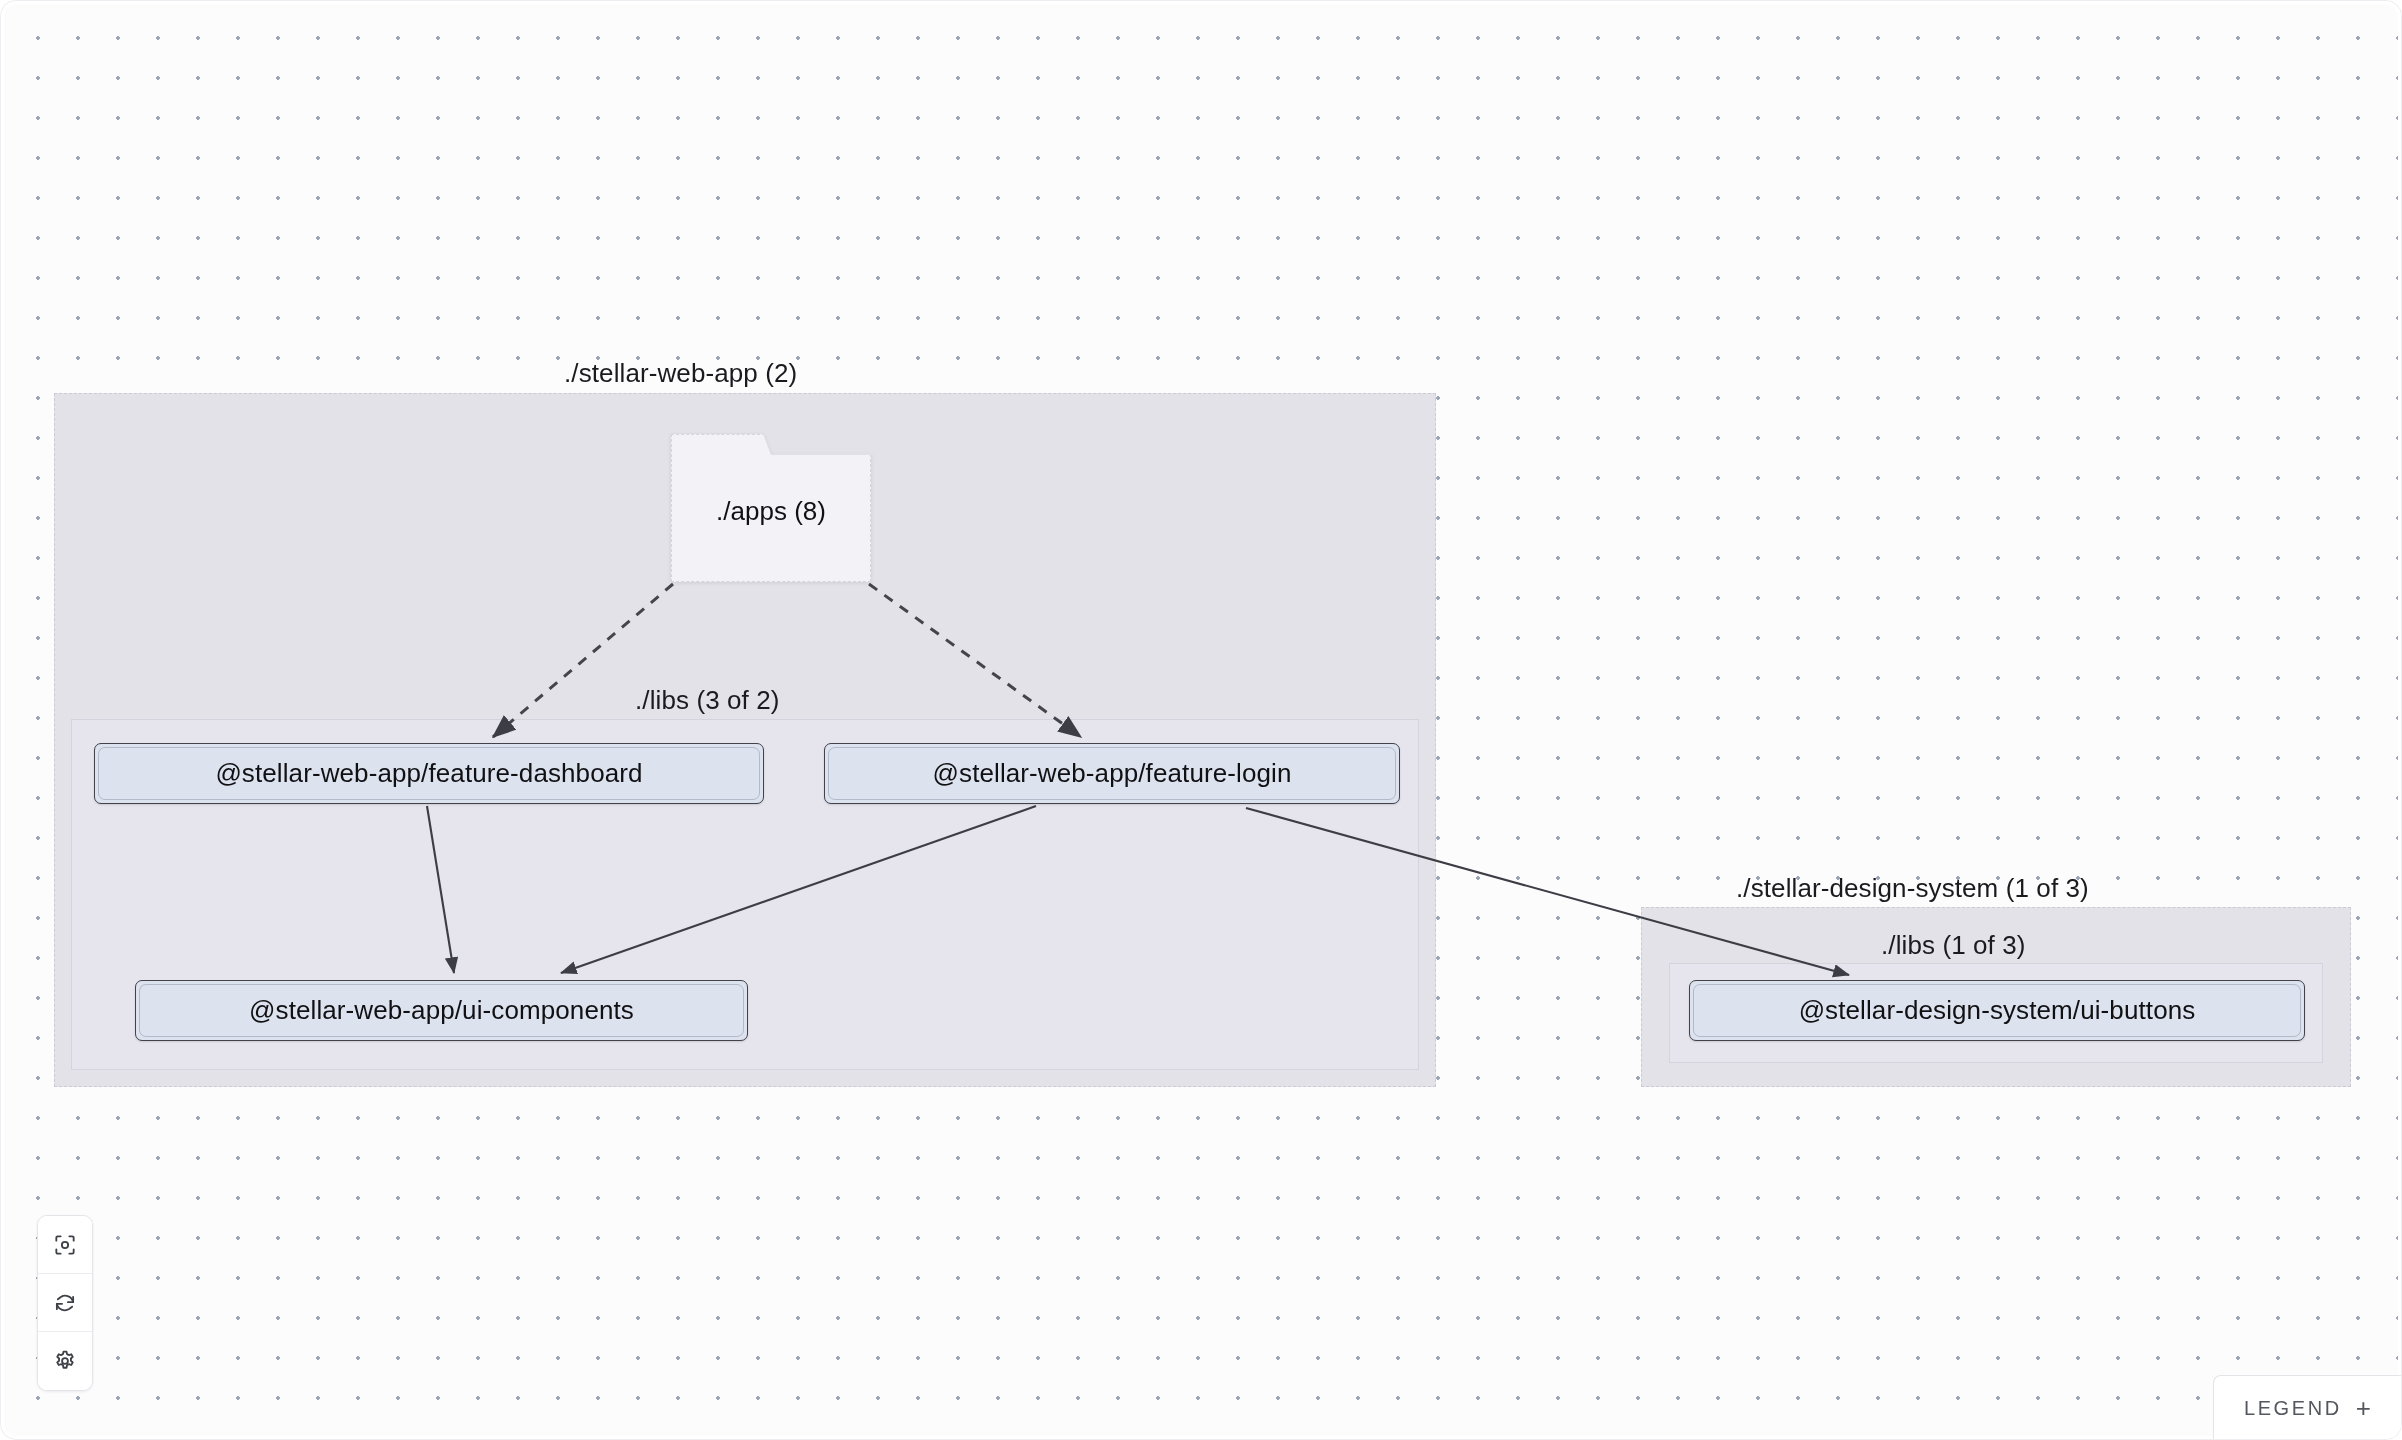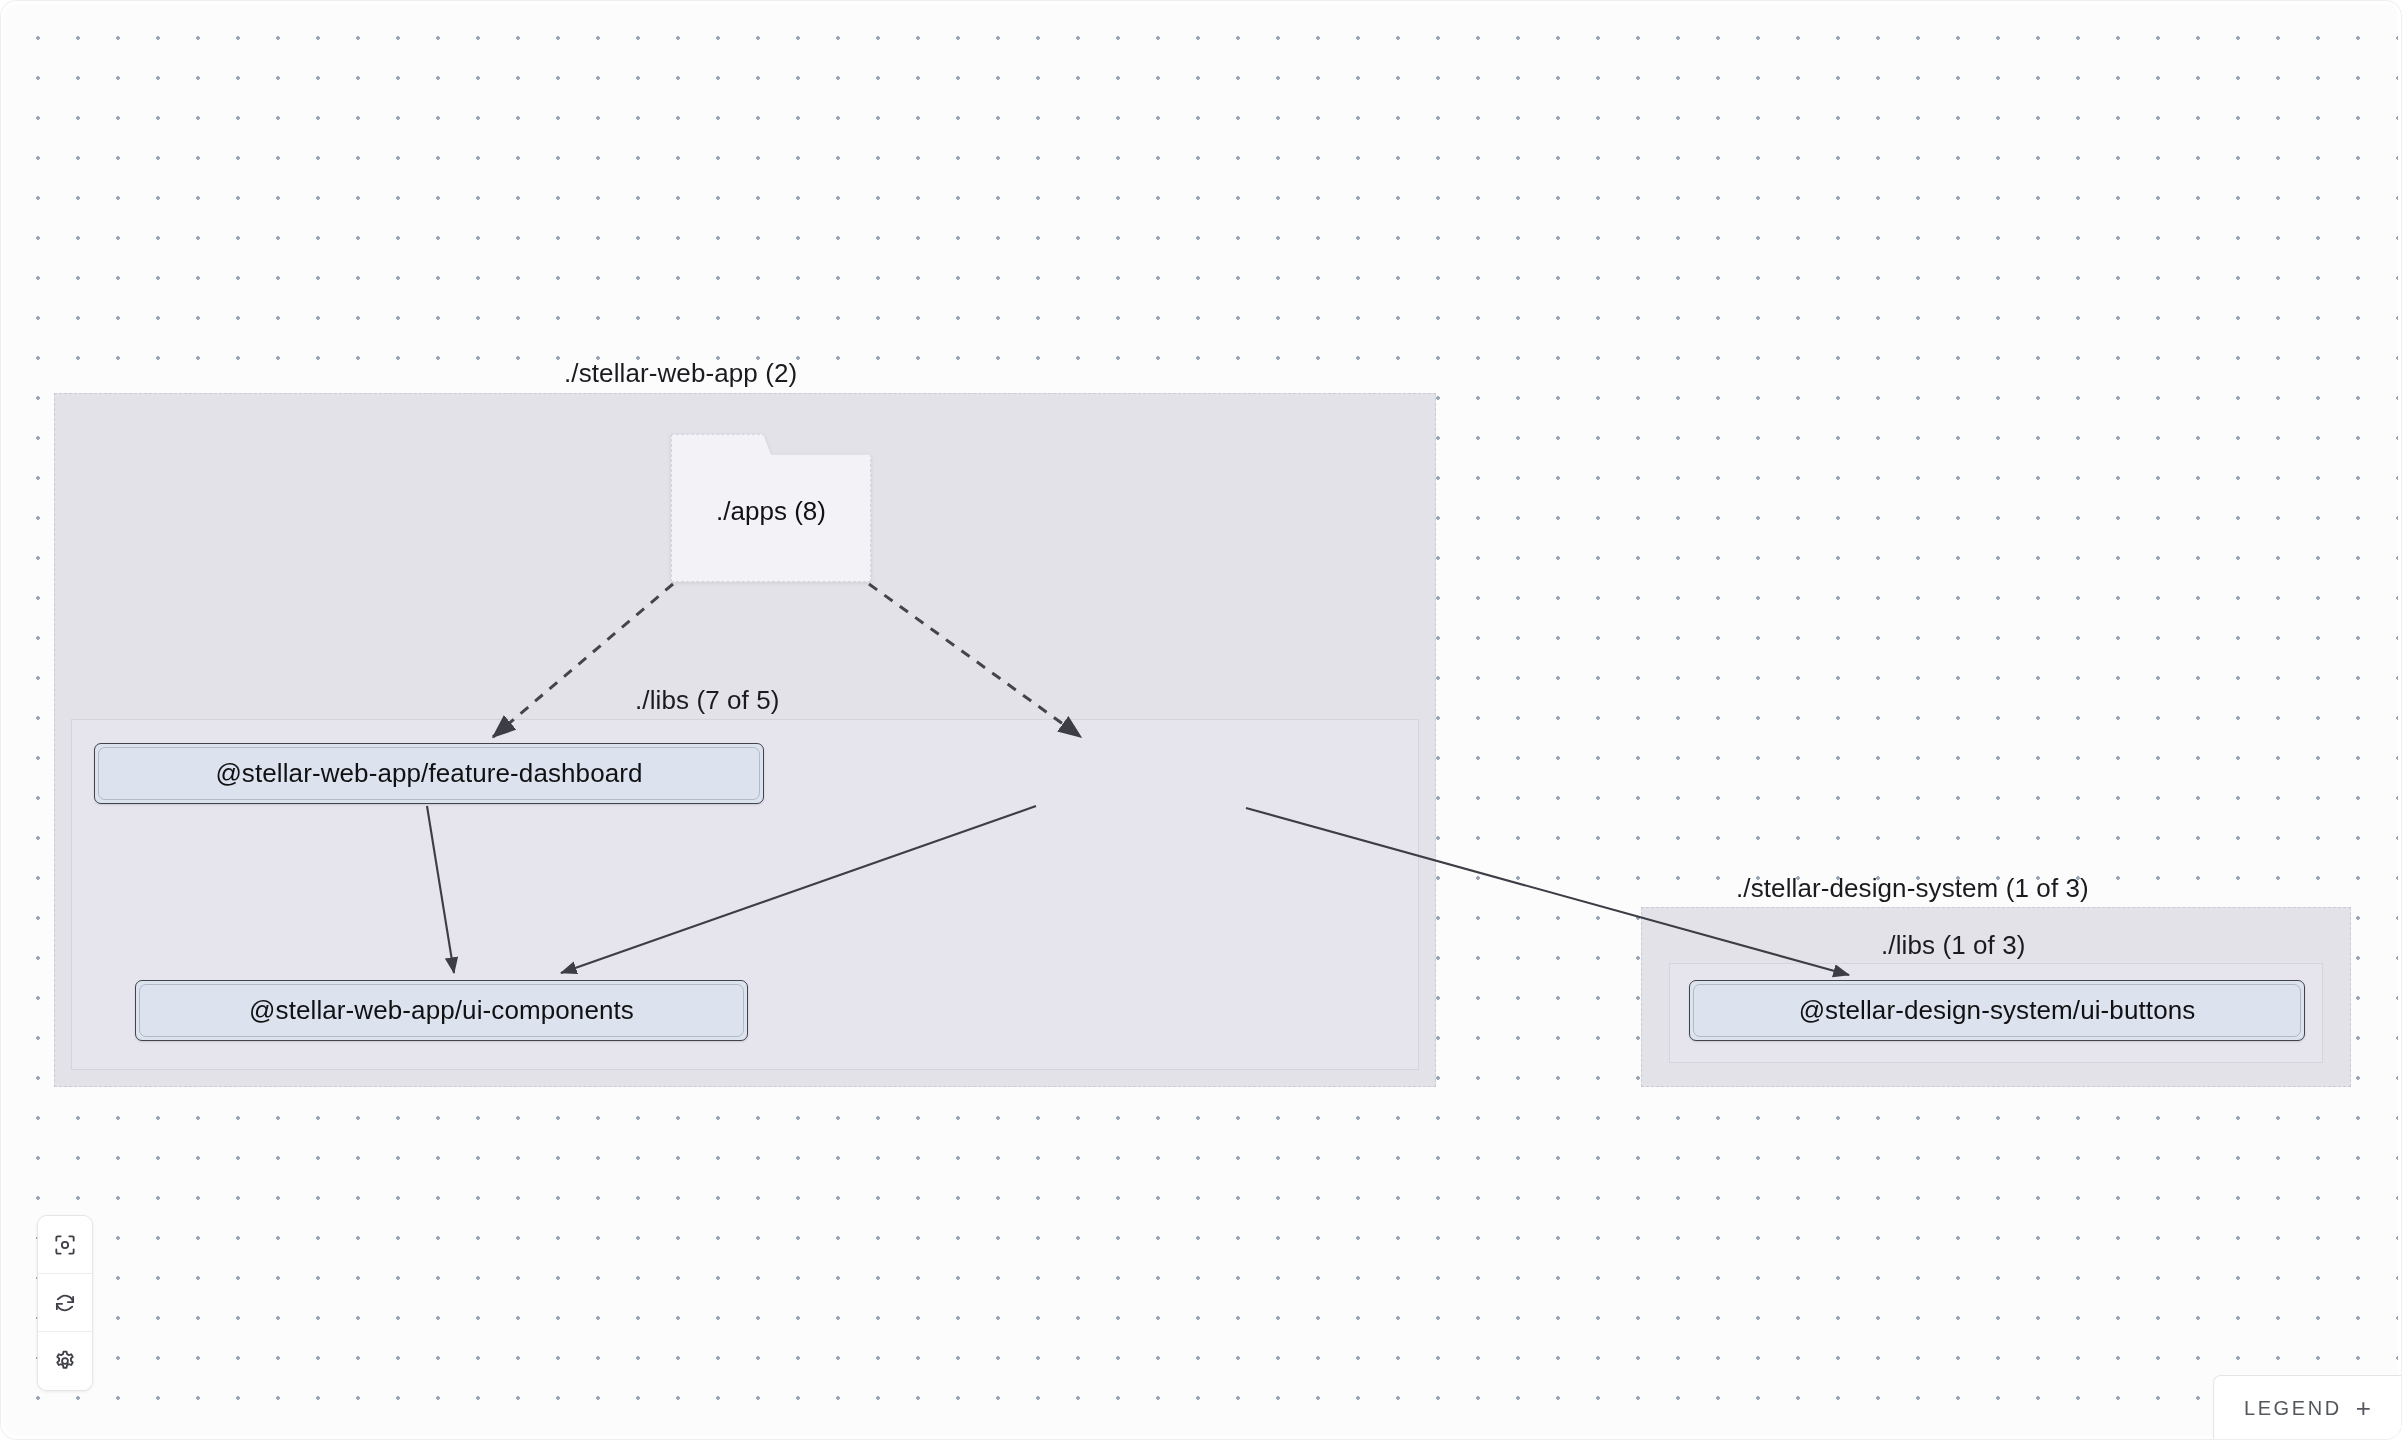--- a/index.html
+++ b/index.html
@@ -186,21 +186,21 @@
   <div class="group-box" style="left:53px; top:392px; width:1382px; height:694px;"></div>
 
   <div class="group-box inner" style="left:70px; top:718px; width:1348px; height:351px;"></div>
 
   <div class="group-box" style="left:1640px; top:906px; width:710px; height:180px;"></div>
 
   <div class="group-box inner" style="left:1668px; top:962px; width:654px; height:100px;"></div>
 
   <div class="group-label" style="left:563px; top:357px;">./stellar-web-app (2)</div>
 
-  <div class="group-label" style="left:634px; top:684px;">./libs (7 of 5)</div>
+  <div class="group-label" style="left:634px; top:684px;">./libs (3 of 2)</div>
 
   <div class="group-label" style="left:1735px; top:872px;">./stellar-design-system (1 of 3)</div>
 
   <div class="group-label" style="left:1880px; top:929px;">./libs (1 of 3)</div>
 
   <svg id="edge-layer" viewBox="0 0 2402 1440" xmlns="http://www.w3.org/2000/svg">
     <defs>
       <marker id="arrow-solid" markerWidth="9" markerHeight="9" refX="7.5" refY="3.2" orient="auto" markerUnits="strokeWidth">
         <path d="M0,0 L8,3.2 L0,6.4 z" fill="#3c3d45"></path>
       </marker>
@@ -222,20 +222,23 @@
 
   <div class="folder-node" style="left:670px; top:433px; width:200px; height:148px;">
     <div class="folder-shape"></div>
     <div class="folder-label">./apps (8)</div>
   </div>
 
   <div class="project-node" style="left:93px; top:742px; width:670px; height:61px;">
     <span class="project-label">@stellar-web-app/feature-dashboard</span>
   </div>
 
+  <div class="project-node" style="left:823px; top:742px; width:576px; height:61px;">
+    <span class="project-label">@stellar-web-app/feature-login</span>
+  </div>
 
   <div class="project-node" style="left:134px; top:979px; width:613px; height:61px;">
     <span class="project-label">@stellar-web-app/ui-components</span>
   </div>
 
   <div class="project-node" style="left:1688px; top:979px; width:616px; height:61px;">
     <span class="project-label">@stellar-design-system/ui-buttons</span>
   </div>
 
   <div id="tool-rail">

